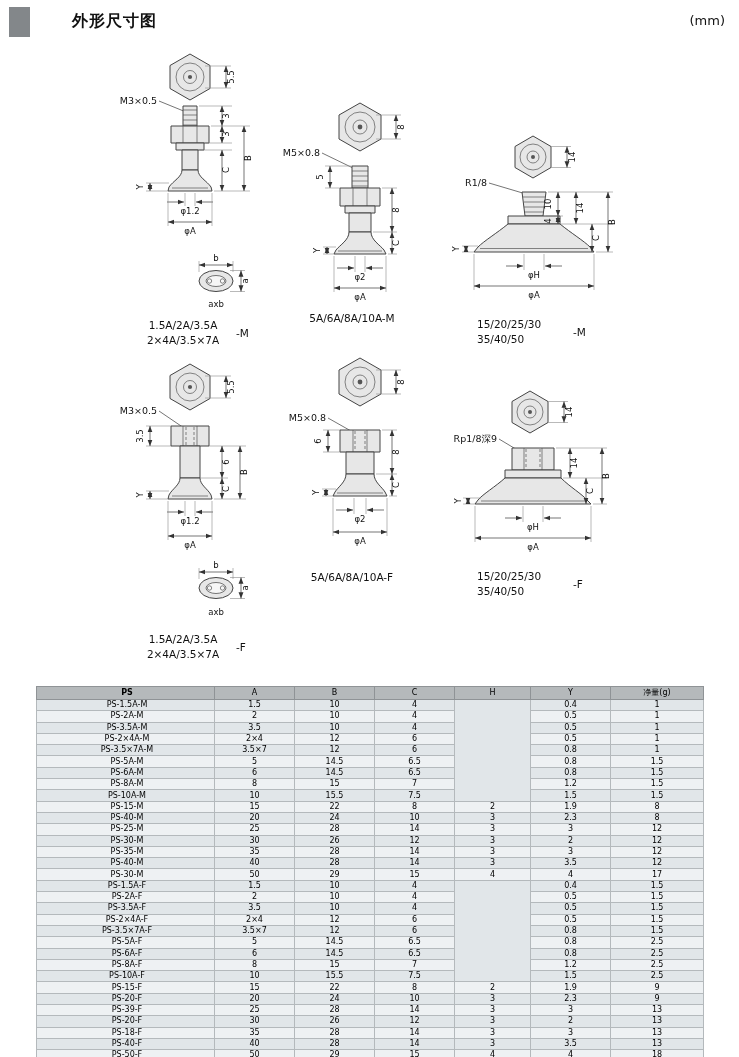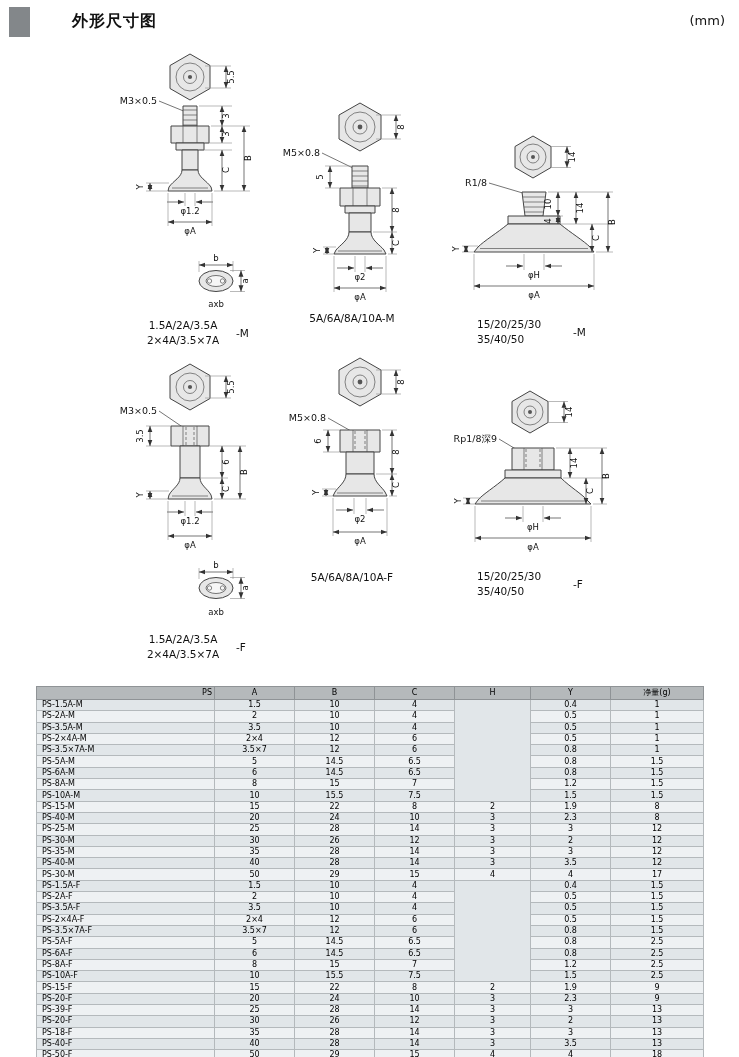--- a/index.html
+++ b/index.html
@@ -19,24 +19,24 @@
   .dim{stroke:#3a3a3a;stroke-width:.7;fill:none;}
   .lead{stroke:#3a3a3a;stroke-width:.7;}
   text.d{font-size:8.5px;fill:#111;}
   text.lab{font-size:9.5px;fill:#111;}
   text.cap{font-size:10.5px;fill:#111;}
   
   table.spec{position:absolute;left:36px;top:686px;width:667px;border-collapse:collapse;
              table-layout:fixed;font-size:8px;line-height:1;}
   table.spec th{height:12px;background:#b5b9bb;border:1px solid #8f9396;font-weight:normal;
                 text-align:center;padding:0 2px;color:#000;}
-  table.spec th.first{text-align:right;padding-left:5px;}
+  table.spec th.first{text-align:center;padding-left:5px;font-weight:bold;}
   table.spec td{height:10.3px;border:1px solid #b4b9bc;padding:0 2px;color:#000;background:#eef1f3;}
   table.spec tr:nth-child(odd) td{background:#e1e6e9;}
-  table.spec td.name{text-align:left;padding-left:5px;}
+  table.spec td.name{text-align:center;padding-left:5px;}
   table.spec td.num{text-align:center;}
   table.spec td.diag{background-image:linear-gradient(to bottom right,
       transparent 49.45%, #6d7174 49.45%, #6d7174 50.55%, transparent 50.55%);}
 </style>
 </head>
 <body>
 
 <div class="page">
 
   <div class="title-square"></div>

